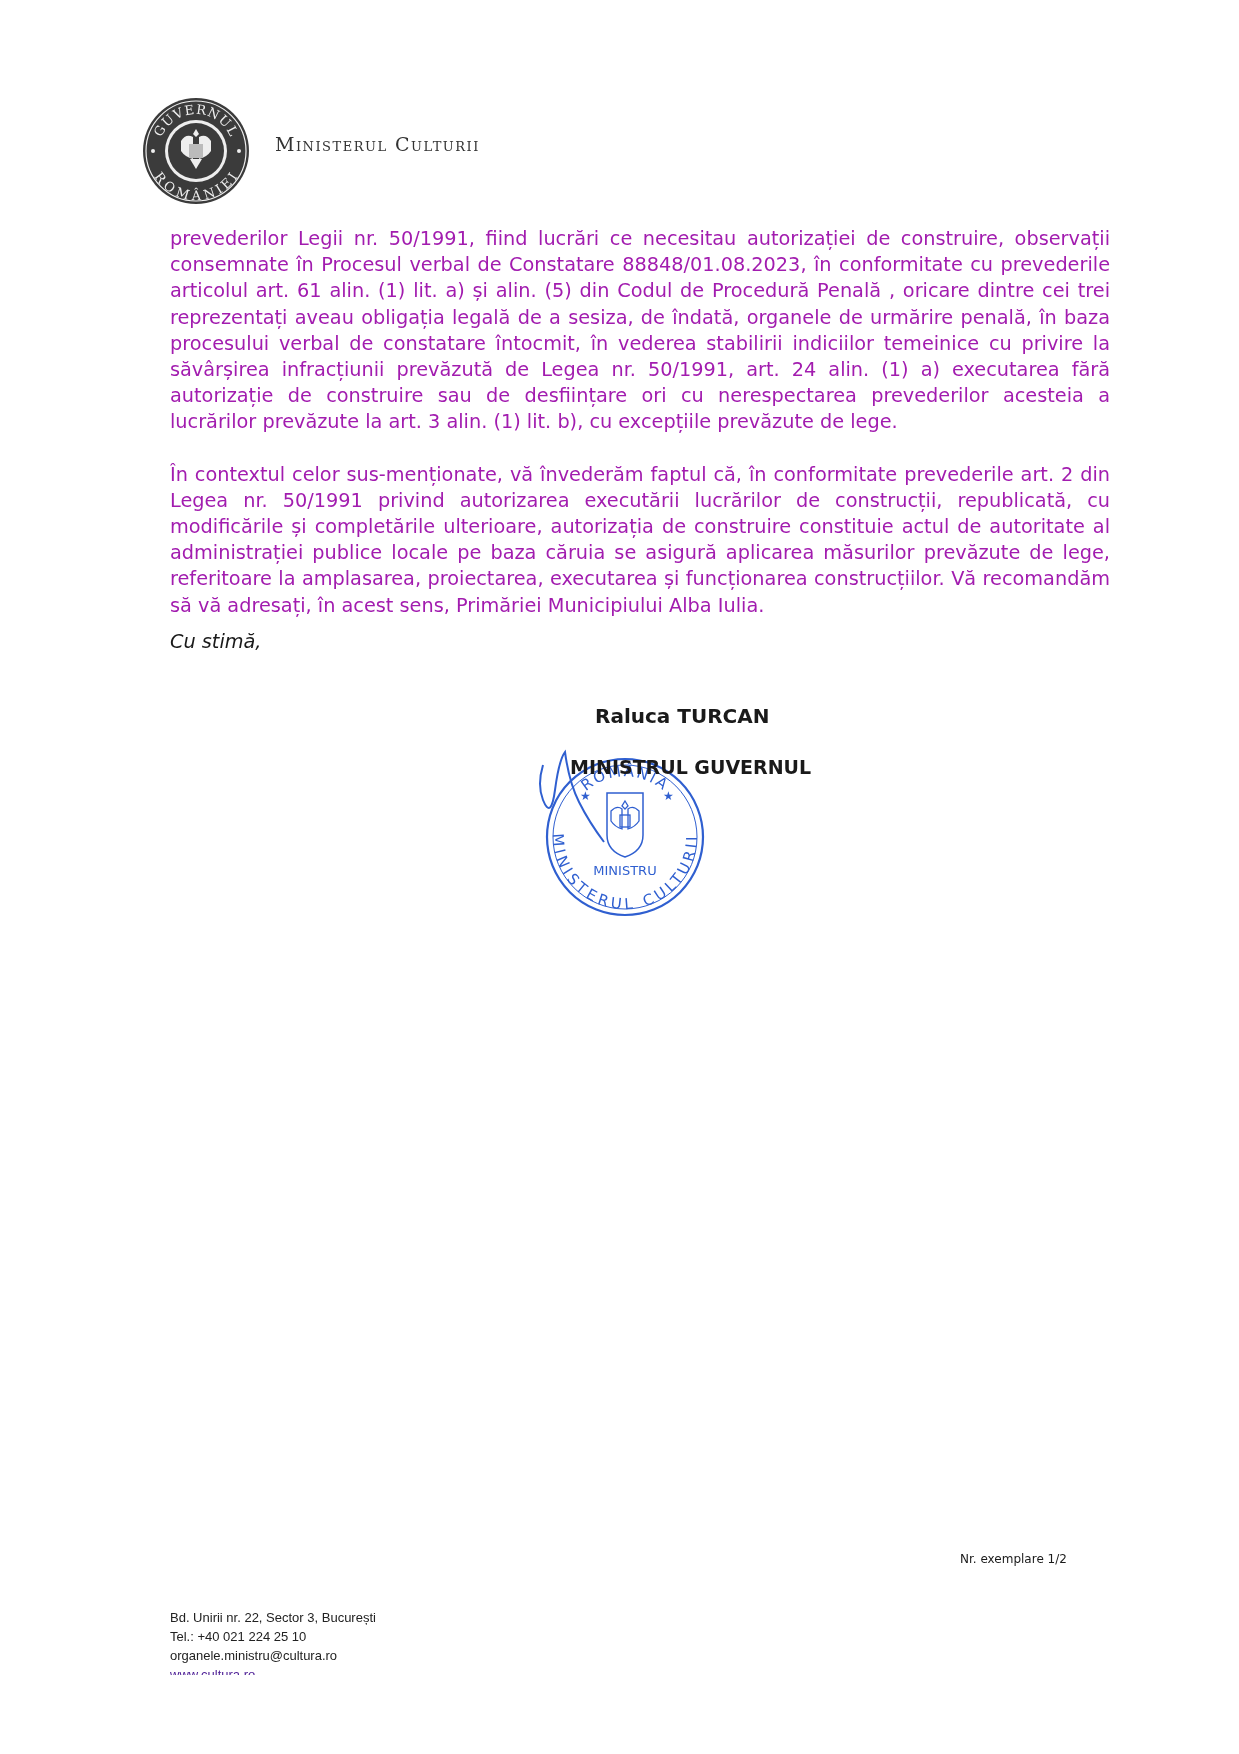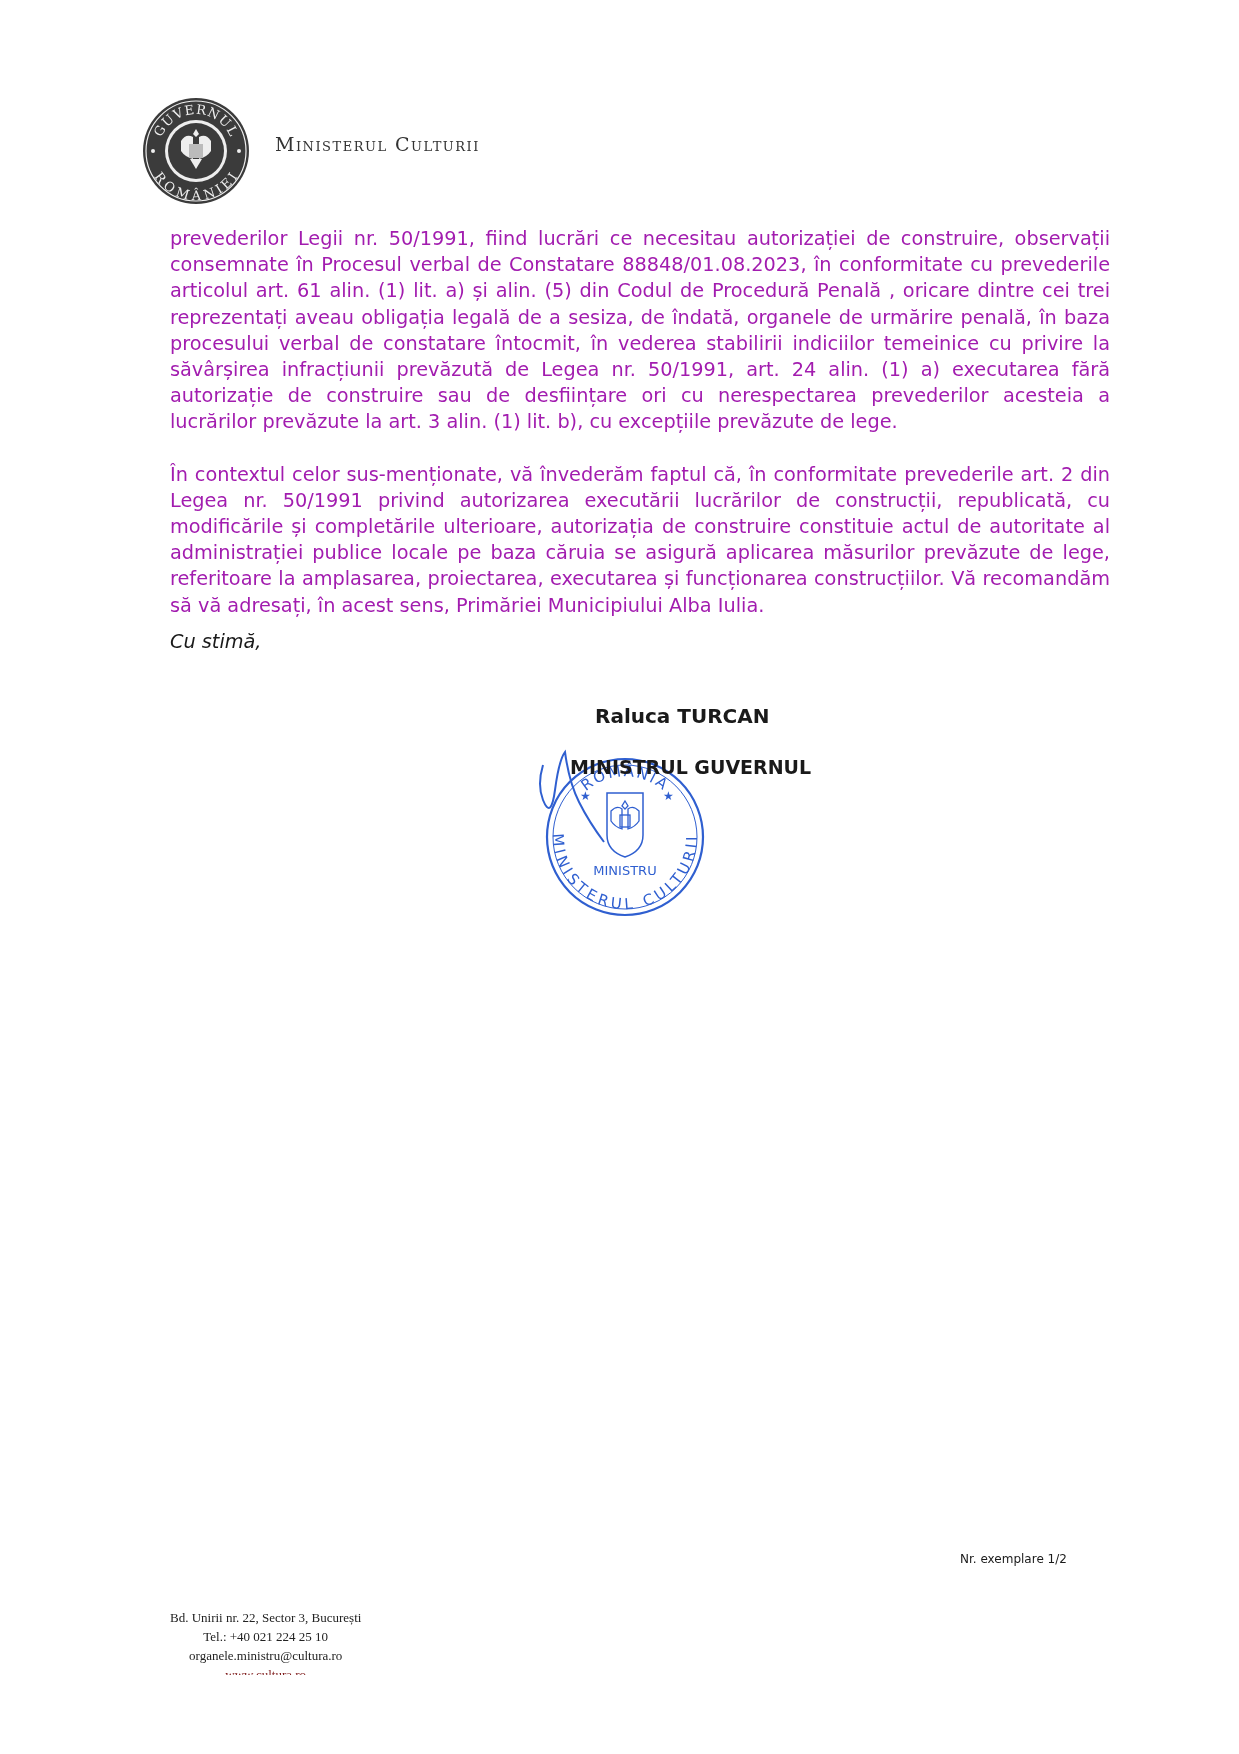--- a/index.html
+++ b/index.html
@@ -10,24 +10,24 @@
          font-size: 19px; letter-spacing: 1.5px; color: #333; font-variant: small-caps; }
   .body-text { position: absolute; left: 170px; top: 226px; width: 940px;
          font-size: 19.3px; line-height: 26.2px; text-align: justify; color: #a21caf; }
   .body-text p { margin: 0 0 26px 0; }
   .closing { position: absolute; left: 170px; top: 630px; font-size: 19.3px; font-style: italic; }
   .signer-name { position: absolute; left: 595px; top: 704px; font-size: 20px; font-weight: bold; }
   .signer-title { position: absolute; left: 570px; top: 756px; font-size: 19px; font-weight: bold; }
   .stamp { position: absolute; left: 535px; top: 745px; width: 170px; height: 175px; }
   .signature { position: absolute; left: 535px; top: 745px; width: 90px; height: 100px; }
   .copies { position: absolute; left: 960px; top: 1552px; font-size: 12px; }
-  .footer { position: absolute; left: 170px; top: 1608px; font-family: Liberation Serif, serif;
-         font-size: 13px; line-height: 19px; color: #222; text-align: center; }
+  .footer { position: absolute; left: 170px; top: 1608px; font-family: Liberation Sans, sans-serif;
+         font-size: 13px; line-height: 19px; color: #222; }
   .footer div { white-space: nowrap; }
-  .footer .faded { color: #7f1d1d; height: 10px; overflow: hidden; }
+  .footer .faded { color: #4c1d95; height: 10px; overflow: hidden; }
 </style>
 </head>
 <body>
 
 <div class="logo">
   <svg viewBox="0 0 110 110" width="110" height="110">
     <circle cx="55" cy="55" r="53" fill="#3b3b3b"></circle>
     <circle cx="55" cy="55" r="50" fill="none" stroke="#eee" stroke-width="1.2"></circle>
     <circle cx="55" cy="55" r="31" fill="#eee"></circle>
     <circle cx="55" cy="55" r="28" fill="#3b3b3b"></circle>

